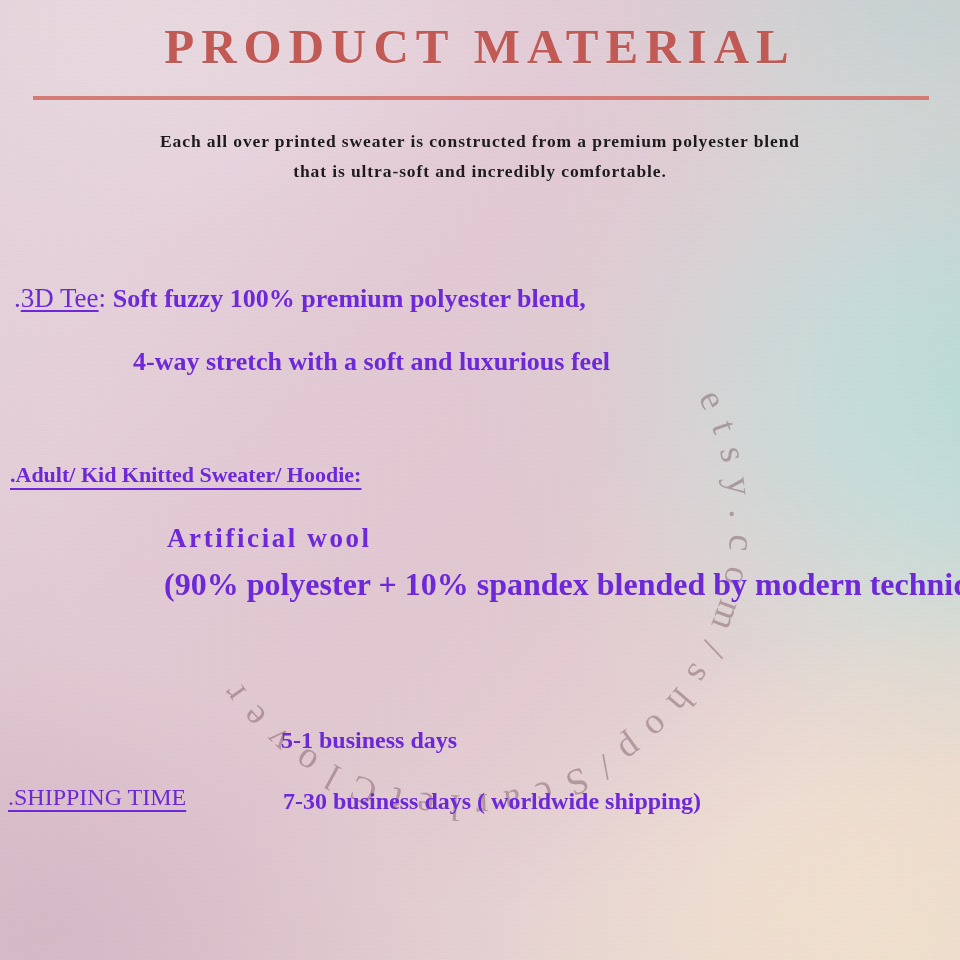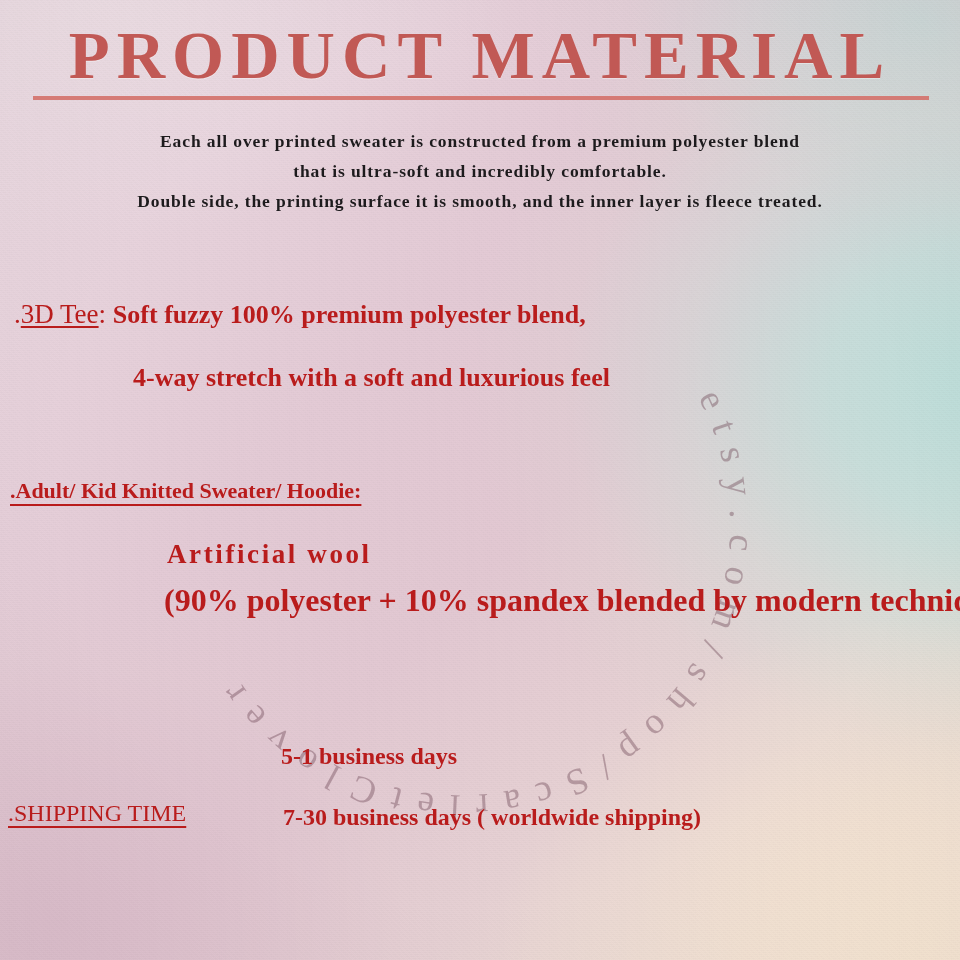--- a/index.html
+++ b/index.html
@@ -124,21 +124,21 @@
   .title-wrap {
     position: absolute;
     left: 0; right: 0;
     top: 22px;
     text-align: center;
   }
   .title {
     display: inline-block;
     font-family: "Liberation Serif", serif;
     font-weight: bold;
-    font-size: 67px;
+    font-size: 49px;
     line-height: 1;
     letter-spacing: 7px;
     color: #c15955;
     padding: 0 6px 9px 6px;
     white-space: nowrap;
     text-shadow: 0 1px 0 rgba(255,255,255,.35);
   }
   .title-rule {
     position: absolute;
     left: 33px;
@@ -156,21 +156,21 @@
     text-align: center;
     font-family: "Liberation Serif", serif;
     font-weight: bold;
     font-size: 17.5px;
     letter-spacing: .9px;
     line-height: 30px;
     color: #1d1b1d;
   }
   .intro div { white-space: nowrap; }
 
-  .blk { position: absolute; color: #b91c1c; margin-top: 16px; }
+  .blk { position: absolute; color: #6d28d9; }
 
   
   .tee-line {
     left: 14px;
     top: 283px;
     font-size: 27px;
     font-weight: bold;
     white-space: nowrap;
   }
   .tee-head {
@@ -276,21 +276,20 @@
   <div class="content">
 
     <div class="title-wrap">
       <span class="title">PRODUCT MATERIAL</span>
     </div>
     <div class="title-rule"></div>
 
     <div class="intro">
       <div>Each all over printed sweater is constructed from a premium polyester blend</div>
       <div>that is ultra-soft and incredibly comfortable.</div>
-      <div>Double side, the printing surface it is smooth, and the inner layer is fleece treated.</div>
     </div>
 
     <div class="blk tee-line">
       <span class="tee-head"><span>.</span><u>3D Tee</u><span>: </span></span><span class="tee-body">Soft fuzzy 100% premium polyester blend,</span>
     </div>
 
     <div class="blk tee-line2">4-way stretch with a soft and luxurious feel</div>
 
     <div class="blk adult-head">.Adult/ Kid Knitted Sweater/ Hoodie:</div>
     <div class="blk wool">Artificial wool</div>

